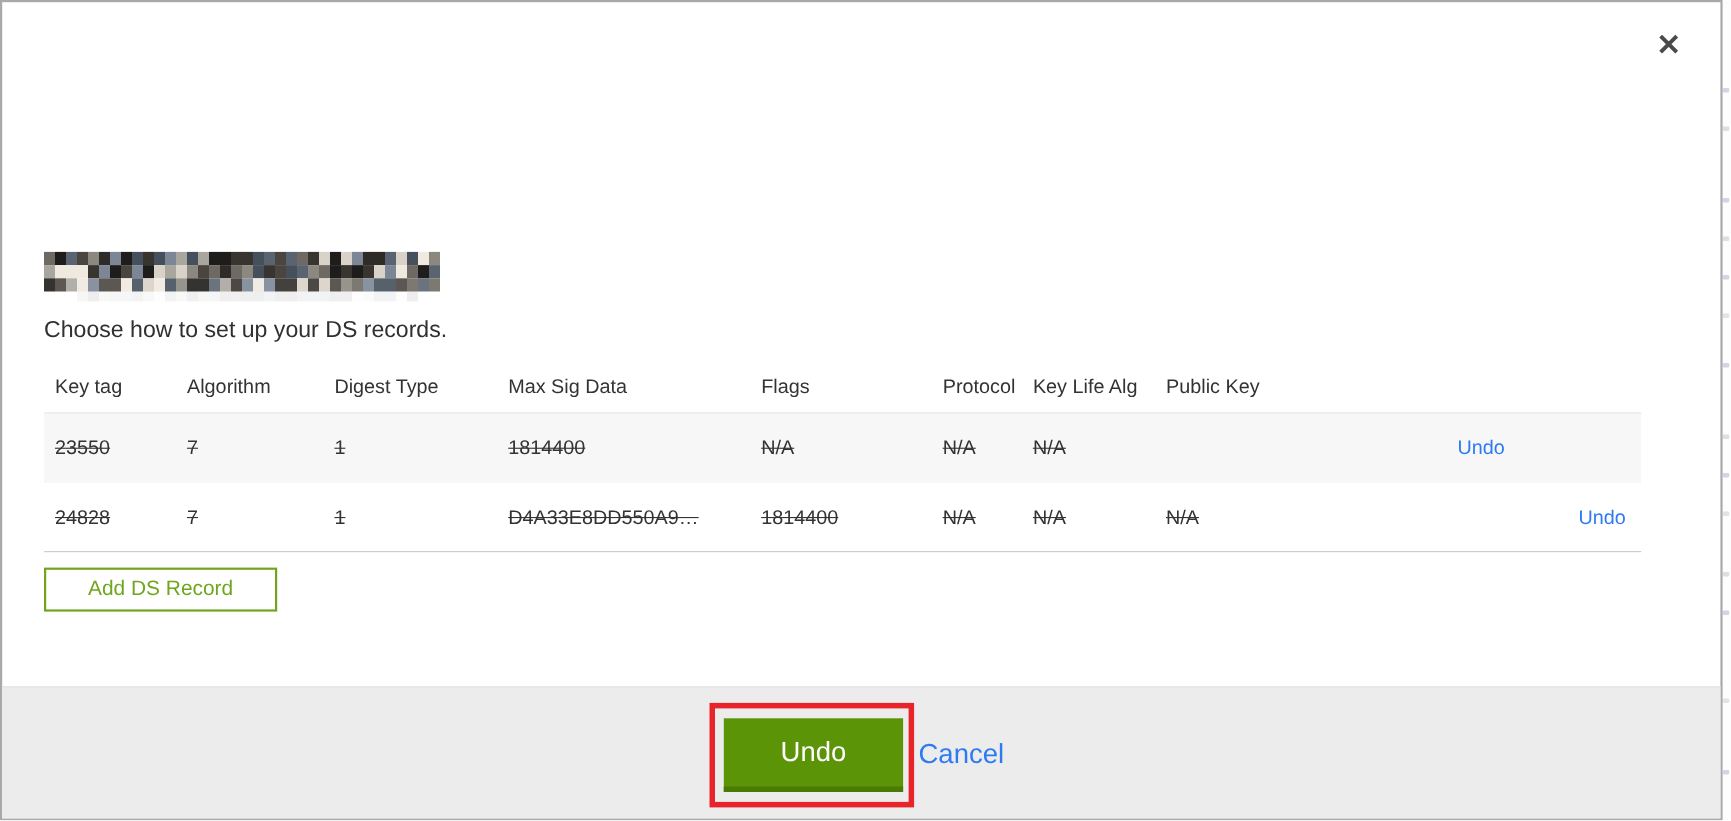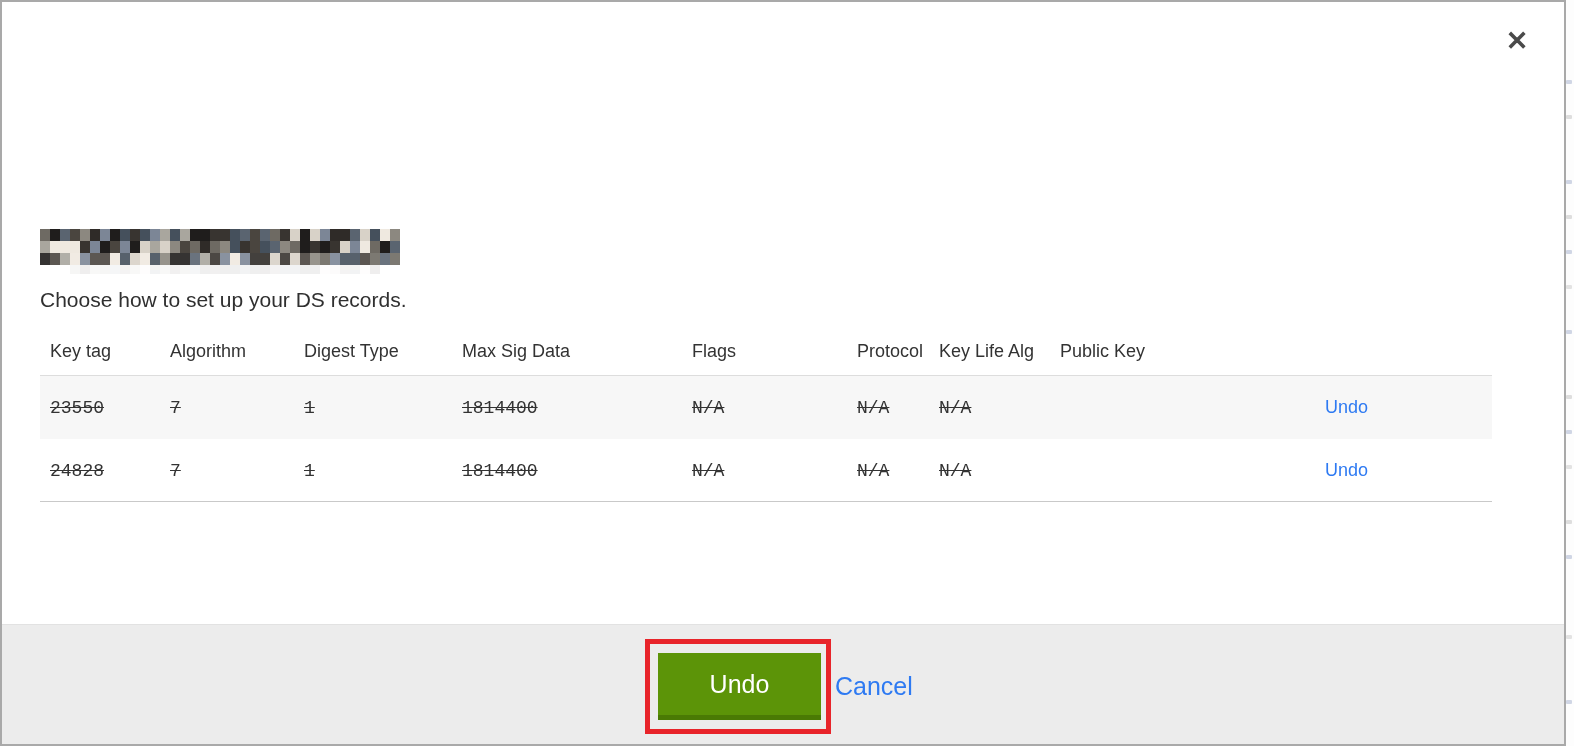--- a/index.html
+++ b/index.html
@@ -35,21 +35,21 @@
   .t-row {
     display: grid;
     grid-template-columns: 120px 134px 158px 230px 165px 82px 121px 162px 1fr 110px;
     align-items: center;
   }
   .t-row > div { padding-left: 10px; overflow: hidden; white-space: nowrap; }
   .t-head { height: 48px; border-bottom: 1px solid #ddd; color: #333; }
   .t-data { height: 63px; }
   .t-data.row-even { background: #f7f7f7; }
   .t-data.row-odd  { background: #ffffff; border-bottom: 1px solid #c9c9c9; }
-  .t-data .strike { text-decoration: line-through; font-family: Liberation Mono, monospace; }
+  .t-data .strike { text-decoration: line-through; }
   .cell-action { text-align: right; padding-right: 14px !important; }
   .undo-link { color: #2e7af2; cursor: pointer; text-decoration: none; }
 
   .add-btn {
     position: absolute; left: 38px; top: 514px; width: 212px; height: 40px;
     background: #fff; border: 2px solid #71a41e; color: #6fa61e;
     font-size: 19px; font-family: "Liberation Sans", sans-serif;
     text-align: center; cursor: pointer;
   }
 
@@ -265,30 +265,32 @@
             <div><span class="strike">N/A</span></div>
             <div><span class="strike">N/A</span></div>
             <div><span class="strike">N/A</span></div>
             <div><span></span></div>
             <div class="cell-action"><a class="undo-link">Undo</a></div>
           </div>
           <div class="t-row t-data row-odd">
             <div><span class="strike">24828</span></div>
             <div><span class="strike">7</span></div>
             <div><span class="strike">1</span></div>
+            <div><span class="strike">D4A33E8DD550A9…</span></div>
             <div><span class="strike">1814400</span></div>
             <div><span class="strike">N/A</span></div>
             <div><span class="strike">N/A</span></div>
             <div><span class="strike">N/A</span></div>
             <div><span></span></div>
             <div class="cell-action"><a class="undo-link">Undo</a></div>
           </div>
         </div>
     </div>
 
+    <button class="add-btn">Add DS Record</button>
 
     <div id="footer"></div>
 
     <button class="save-btn">Undo</button>
     <a class="cancel-link">Cancel</a>
     <div class="annotation-box"></div>
 
   </div>
 </div>
 

